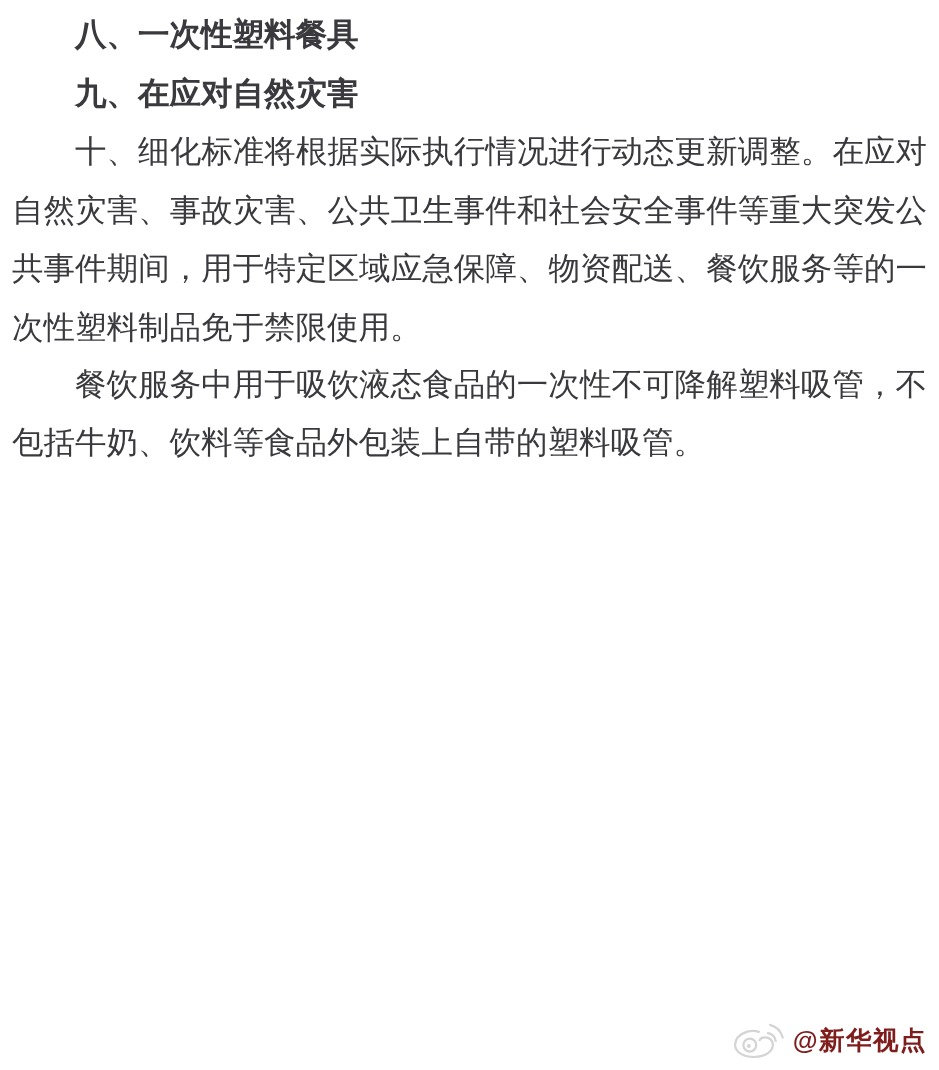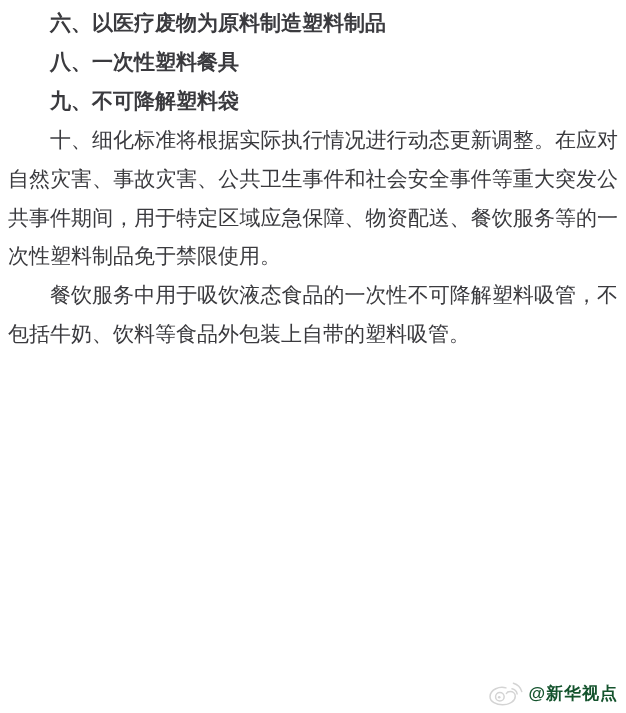--- a/index.html
+++ b/index.html
@@ -47,28 +47,27 @@
   }
   #watermark svg {
     display: block;
   }
 </style>
 </head>
 <body>
 
 <div id="page" style="color: rgb(58, 58, 62); background: rgb(255, 255, 255);">
   <main>
-      <p class="heading">六、以医疗废物为原料制造塑料制品</p>
       <p class="heading">八、一次性塑料餐具</p>
-      <p class="heading">九、不可降解塑料袋</p>
+      <p class="heading">九、在应对自然灾害</p>
       <p class="paragraph">十、细化标准将根据实际执行情况进行动态更新调整。在应对自然灾害、事故灾害、公共卫生事件和社会安全事件等重大突发公共事件期间，用于特定区域应急保障、物资配送、餐饮服务等的一次性塑料制品免于禁限使用。</p>
       <p class="paragraph">餐饮服务中用于吸饮液态食品的一次性不可降解塑料吸管，不包括牛奶、饮料等食品外包装上自带的塑料吸管。</p>
     </main>
 
-  <div id="watermark" style="color: #14532d;">
+  <div id="watermark" style="color: #7f1d1d;">
     <span>
       <svg width="38" height="28" viewBox="0 0 40 30" fill="none" stroke="#d4d4d4" stroke-width="1.6" stroke-linecap="round">
         <path d="M21 9.5 C 14 7.5, 4.5 11, 4 18.5 C 3.6 24.5, 11 27.5, 17.5 27.5 C 25.5 27.5, 31 23.5, 31 18.5 C 31 15.5, 28.5 13.5, 25.5 13.5 C 23.5 13.5, 22 14.5, 21.5 15.5"></path>
         <circle cx="14.5" cy="19" r="4.6"></circle>
         <circle cx="13.8" cy="19.6" r="1.4" fill="#d4d4d4" stroke="none"></circle>
         <path d="M27.5 10.5 A 7 7 0 0 1 33 16"></path>
         <path d="M29 4.5 A 13 13 0 0 1 38 13.5"></path>
       </svg>
     </span>
     <span>@新华视点</span>

